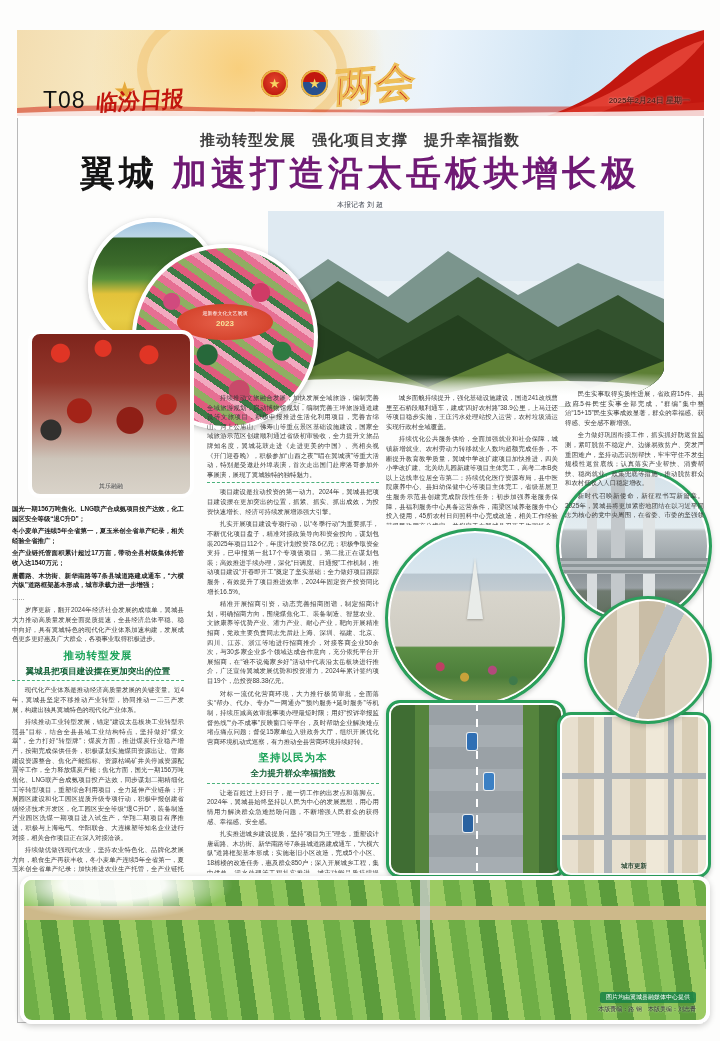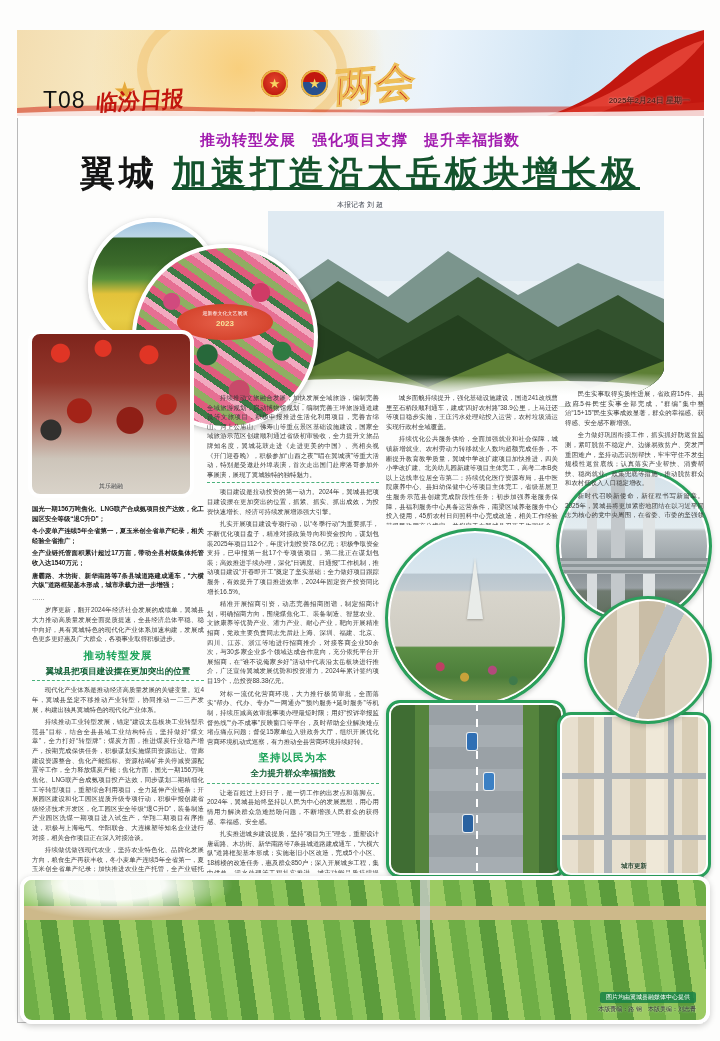--- a/index.html
+++ b/index.html
@@ -33,26 +33,26 @@
   .evt{position:absolute;left:318px;top:34px;font-family:"DejaVu Serif",serif;font-size:40px;
           font-weight:bold;color:#c52015;transform:rotate(-5deg) skewX(-8deg);line-height:1;
           -webkit-text-stroke:1px #eec05a;}
   .sup{position:absolute;left:394px;top:56px;font-size:20px;font-weight:bold;color:#151515;
           letter-spacing:1px;white-space:nowrap;}
   .banner .date{position:absolute;right:14px;bottom:10px;font-size:8px;color:#5e2018;
           font-weight:bold;text-shadow:0 0 2px rgba(255,255,255,.7);}
 
   
   .kicker{position:absolute;left:0;top:131px;width:720px;text-align:center;font-size:15px;
-          font-weight:bold;color:#a21caf;letter-spacing:1px;}
+          font-weight:bold;color:#404040;letter-spacing:1px;}
   .bigtitle{position:absolute;left:0;top:152px;width:720px;text-align:center;white-space:nowrap;
           font-weight:bold;font-size:35px;letter-spacing:4px;line-height:1.2;
           text-shadow:0 1px 0 #fff,0 0 4px #fff;}
   .bigtitle .tb{color:#141414;margin-right:14px;}
-  .bigtitle .tr{color:#14532d;text-decoration:underline;}
+  .bigtitle .tr{color:#701a75;}
   .byline{position:absolute;left:0;top:200px;width:720px;text-align:center;font-size:7px;
           color:#3f4550;background:transparent;}
   .byline span{background:rgba(255,255,255,.55);padding:1px 6px;border-radius:2px;}
 
   
   .photo{position:absolute;overflow:hidden;}
   .mountain{left:268px;top:211px;width:396px;height:196px;z-index:1;
           border-bottom-left-radius:60px 28px;border-bottom-right-radius:120px 40px;}
   .mountain:after{content:"";position:absolute;left:-20px;bottom:-26px;width:440px;height:60px;
           background:radial-gradient(ellipse at 30% 100%,#fff 40%,rgba(255,255,255,0) 70%),
@@ -91,21 +91,21 @@
   .col{position:absolute;overflow:hidden;z-index:3;font-size:6.4px;line-height:1.5;
           color:#3b3b3b;text-align:justify;}
   .col p{margin:0 0 3px;text-indent:2em;}
   .col p.noind{text-indent:0;}
   .col p.lead{font-weight:bold;color:#222;}
   .sec-head{text-align:center;margin:4px 0 3px;}
   .sec-head .t{font-size:10.5px;font-weight:bold;color:#18a257;letter-spacing:1px;display:block;}
   .sec-head .s{font-size:8.5px;font-weight:bold;color:#135f36;display:block;margin-top:1px;}
   .dashline{border:none;border-top:1px dashed #4bb27c;margin:3px 0 4px;}
 
-  .c1{left:32px;top:504px;width:172px;height:368px;}
+  .c1{left:12px;top:504px;width:172px;height:368px;}
   .c2{left:207px;top:393px;width:172px;height:480px;}
   .c3{left:386px;top:393px;width:172px;height:132px;}
   .c4{left:565px;top:389px;width:139px;height:132px;}
 
   
   .gframe{border:3px solid #2aa05c;box-shadow:0 0 0 2px #fff inset,0 2px 5px rgba(0,0,0,.2);}
   .plaza{left:385px;top:528px;width:174px;height:174px;border-radius:50%;z-index:2;
       background:
         radial-gradient(circle at 30% 78%,#bf3f63 0 4px,transparent 5px),
         radial-gradient(circle at 44% 84%,#c9a23a 0 4px,transparent 5px),

